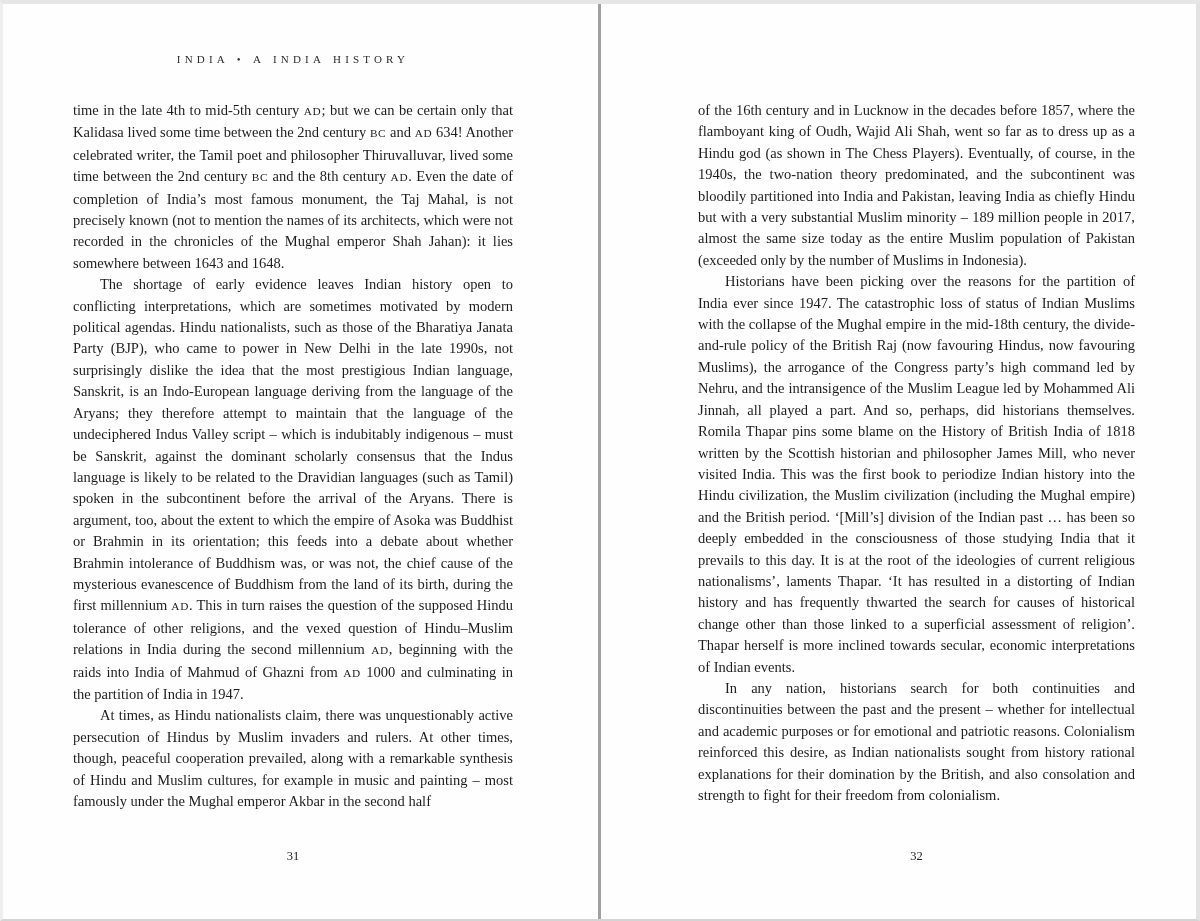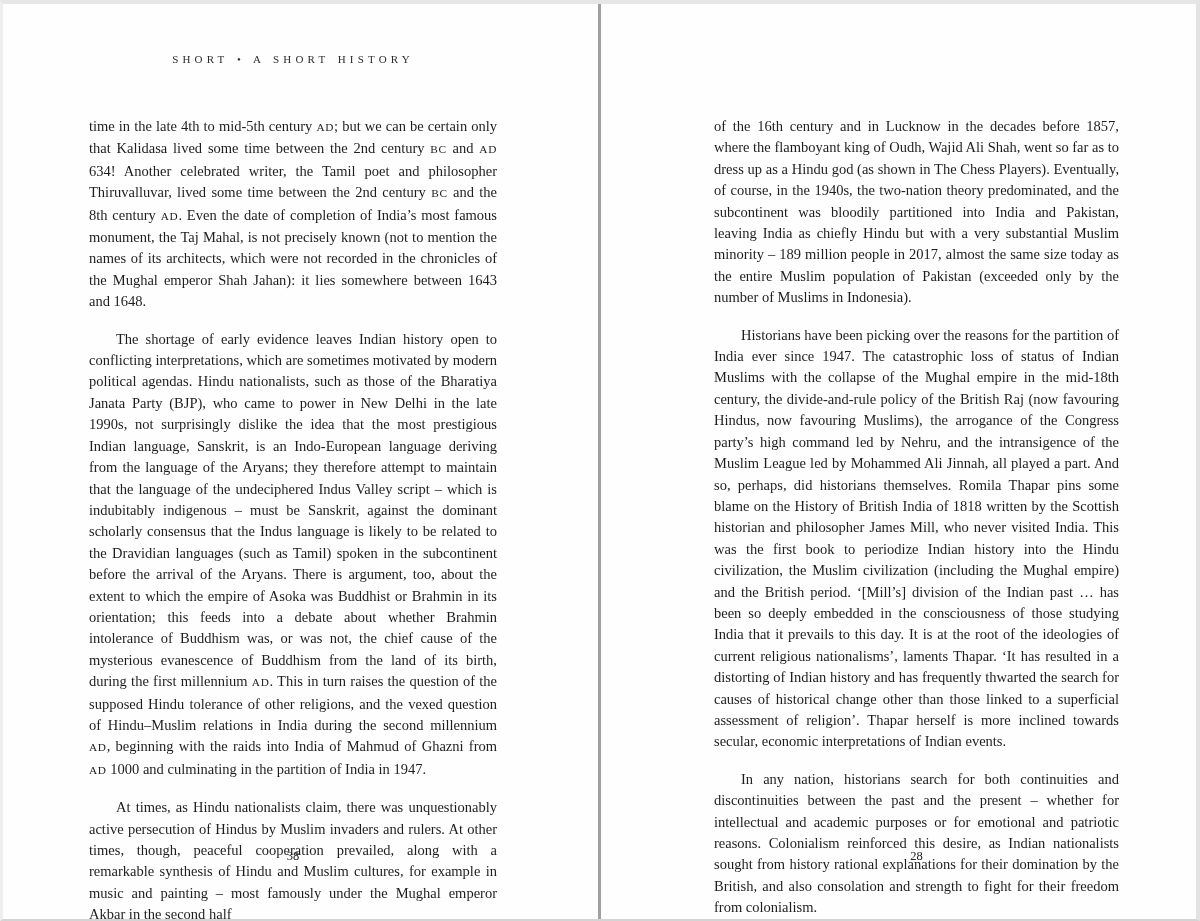--- a/index.html
+++ b/index.html
@@ -26,21 +26,21 @@
     position: absolute; top: 49px; left: 0; right: 0;
     text-align: center;
     font-size: 11px;
     letter-spacing: 0.38em;
     word-spacing: 0.15em;
     color: #2b2b2b;
     white-space: nowrap;
   }
   .page-body { position: absolute; top: 96px; left: 0; right: 0; }
   .para {
-    margin: 16px;
+    margin: 0;
     text-align: justify;
     font-size: 14.5px;
     line-height: 21.4px;
     color: #1d1d1d;
   }
   .para.indent { text-indent: 27px; }
   .sc { font-size: 0.78em; letter-spacing: 0.06em; }
   .it { }
   .folio {
     position: absolute; top: 845px; left: 0; right: 0;
@@ -49,36 +49,36 @@
     color: #222222;
   }
 </style>
 </head>
 <body>
 
 <div class="spread">
 
   <div class="page page-left">
     <div class="column">
-      <div class="running-head">SHORT • A SHORT HISTORY</div>
+      <div class="running-head">INDIA • A INDIA HISTORY</div>
       <div class="page-body" id="body-left">
           <p class="para"><span>time in the late 4th to mid-5th century </span><span class="sc">AD</span><span>; but we can be certain only that Kalidasa lived some time between the 2nd century </span><span class="sc">BC</span><span> and </span><span class="sc">AD</span><span> 634! Another celebrated writer, the Tamil poet and philosopher Thiruvalluvar, lived some time between the 2nd century </span><span class="sc">BC</span><span> and the 8th century </span><span class="sc">AD</span><span>. Even the date of completion of India’s most famous monument, the Taj Mahal, is not precisely known (not to mention the names of its architects, which were not recorded in the chronicles of the Mughal emperor Shah Jahan): it lies somewhere between 1643 and 1648.</span></p>
           <p class="para indent"><span>The shortage of early evidence leaves Indian history open to conflicting interpretations, which are sometimes motivated by modern political agendas. Hindu nationalists, such as those of the Bharatiya Janata Party (BJP), who came to power in New Delhi in the late 1990s, not surprisingly dislike the idea that the most prestigious Indian language, Sanskrit, is an Indo-European language deriving from the language of the Aryans; they therefore attempt to maintain that the language of the undeciphered Indus Valley script – which is indubitably indigenous – must be Sanskrit, against the dominant scholarly consensus that the Indus language is likely to be related to the Dravidian languages (such as Tamil) spoken in the subcontinent before the arrival of the Aryans. There is argument, too, about the extent to which the empire of Asoka was Buddhist or Brahmin in its orientation; this feeds into a debate about whether Brahmin intolerance of Buddhism was, or was not, the chief cause of the mysterious evanescence of Buddhism from the land of its birth, during the first millennium </span><span class="sc">AD</span><span>. This in turn raises the question of the supposed Hindu tolerance of other religions, and the vexed question of Hindu–Muslim relations in India during the second millennium </span><span class="sc">AD</span><span>, beginning with the raids into India of Mahmud of Ghazni from </span><span class="sc">AD</span><span> 1000 and culminating in the partition of India in 1947.</span></p>
           <p class="para indent"><span>At times, as Hindu nationalists claim, there was unquestionably active persecution of Hindus by Muslim invaders and rulers. At other times, though, peaceful cooperation prevailed, along with a remarkable synthesis of Hindu and Muslim cultures, for example in music and painting – most famously under the Mughal emperor Akbar in the second half</span></p>
         </div>
-      <div class="folio">38</div>
+      <div class="folio">31</div>
     </div>
   </div>
 
   <div class="seam"></div>
 
   <div class="page page-right">
     <div class="column">
       <div class="page-body" id="body-right">
           <p class="para"><span>of the 16th century and in Lucknow in the decades before 1857, where the flamboyant king of Oudh, Wajid Ali Shah, went so far as to dress up as a Hindu god (as shown in </span><span class="it">The Chess Players</span><span>). Eventually, of course, in the 1940s, the two-nation theory predominated, and the subcontinent was bloodily partitioned into India and Pakistan, leaving India as chiefly Hindu but with a very substantial Muslim minority – 189 million people in 2017, almost the same size today as the entire Muslim population of Pakistan (exceeded only by the number of Muslims in Indonesia).</span></p>
           <p class="para indent"><span>Historians have been picking over the reasons for the partition of India ever since 1947. The catastrophic loss of status of Indian Muslims with the collapse of the Mughal empire in the mid-18th century, the divide-and-rule policy of the British Raj (now favouring Hindus, now favouring Muslims), the arrogance of the Congress party’s high command led by Nehru, and the intransigence of the Muslim League led by Mohammed Ali Jinnah, all played a part. And so, perhaps, did historians themselves. Romila Thapar pins some blame on the </span><span class="it">History of British India</span><span> of 1818 written by the Scottish historian and philosopher James Mill, who never visited India. This was the first book to periodize Indian history into the Hindu civilization, the Muslim civilization (including the Mughal empire) and the British period. ‘[Mill’s] division of the Indian past … has been so deeply embedded in the consciousness of those studying India that it prevails to this day. It is at the root of the ideologies of current religious nationalisms’, laments Thapar. ‘It has resulted in a distorting of Indian history and has frequently thwarted the search for causes of historical change other than those linked to a superficial assessment of religion’. Thapar herself is more inclined towards secular, economic interpretations of Indian events.</span></p>
           <p class="para indent"><span>In any nation, historians search for both continuities and discontinuities between the past and the present – whether for intellectual and academic purposes or for emotional and patriotic reasons. Colonialism reinforced this desire, as Indian nationalists sought from history rational explanations for their domination by the British, and also consolation and strength to fight for their freedom from colonialism.</span></p>
         </div>
-      <div class="folio">28</div>
+      <div class="folio">32</div>
     </div>
   </div>
 
 </div>
 
 </body></html>

